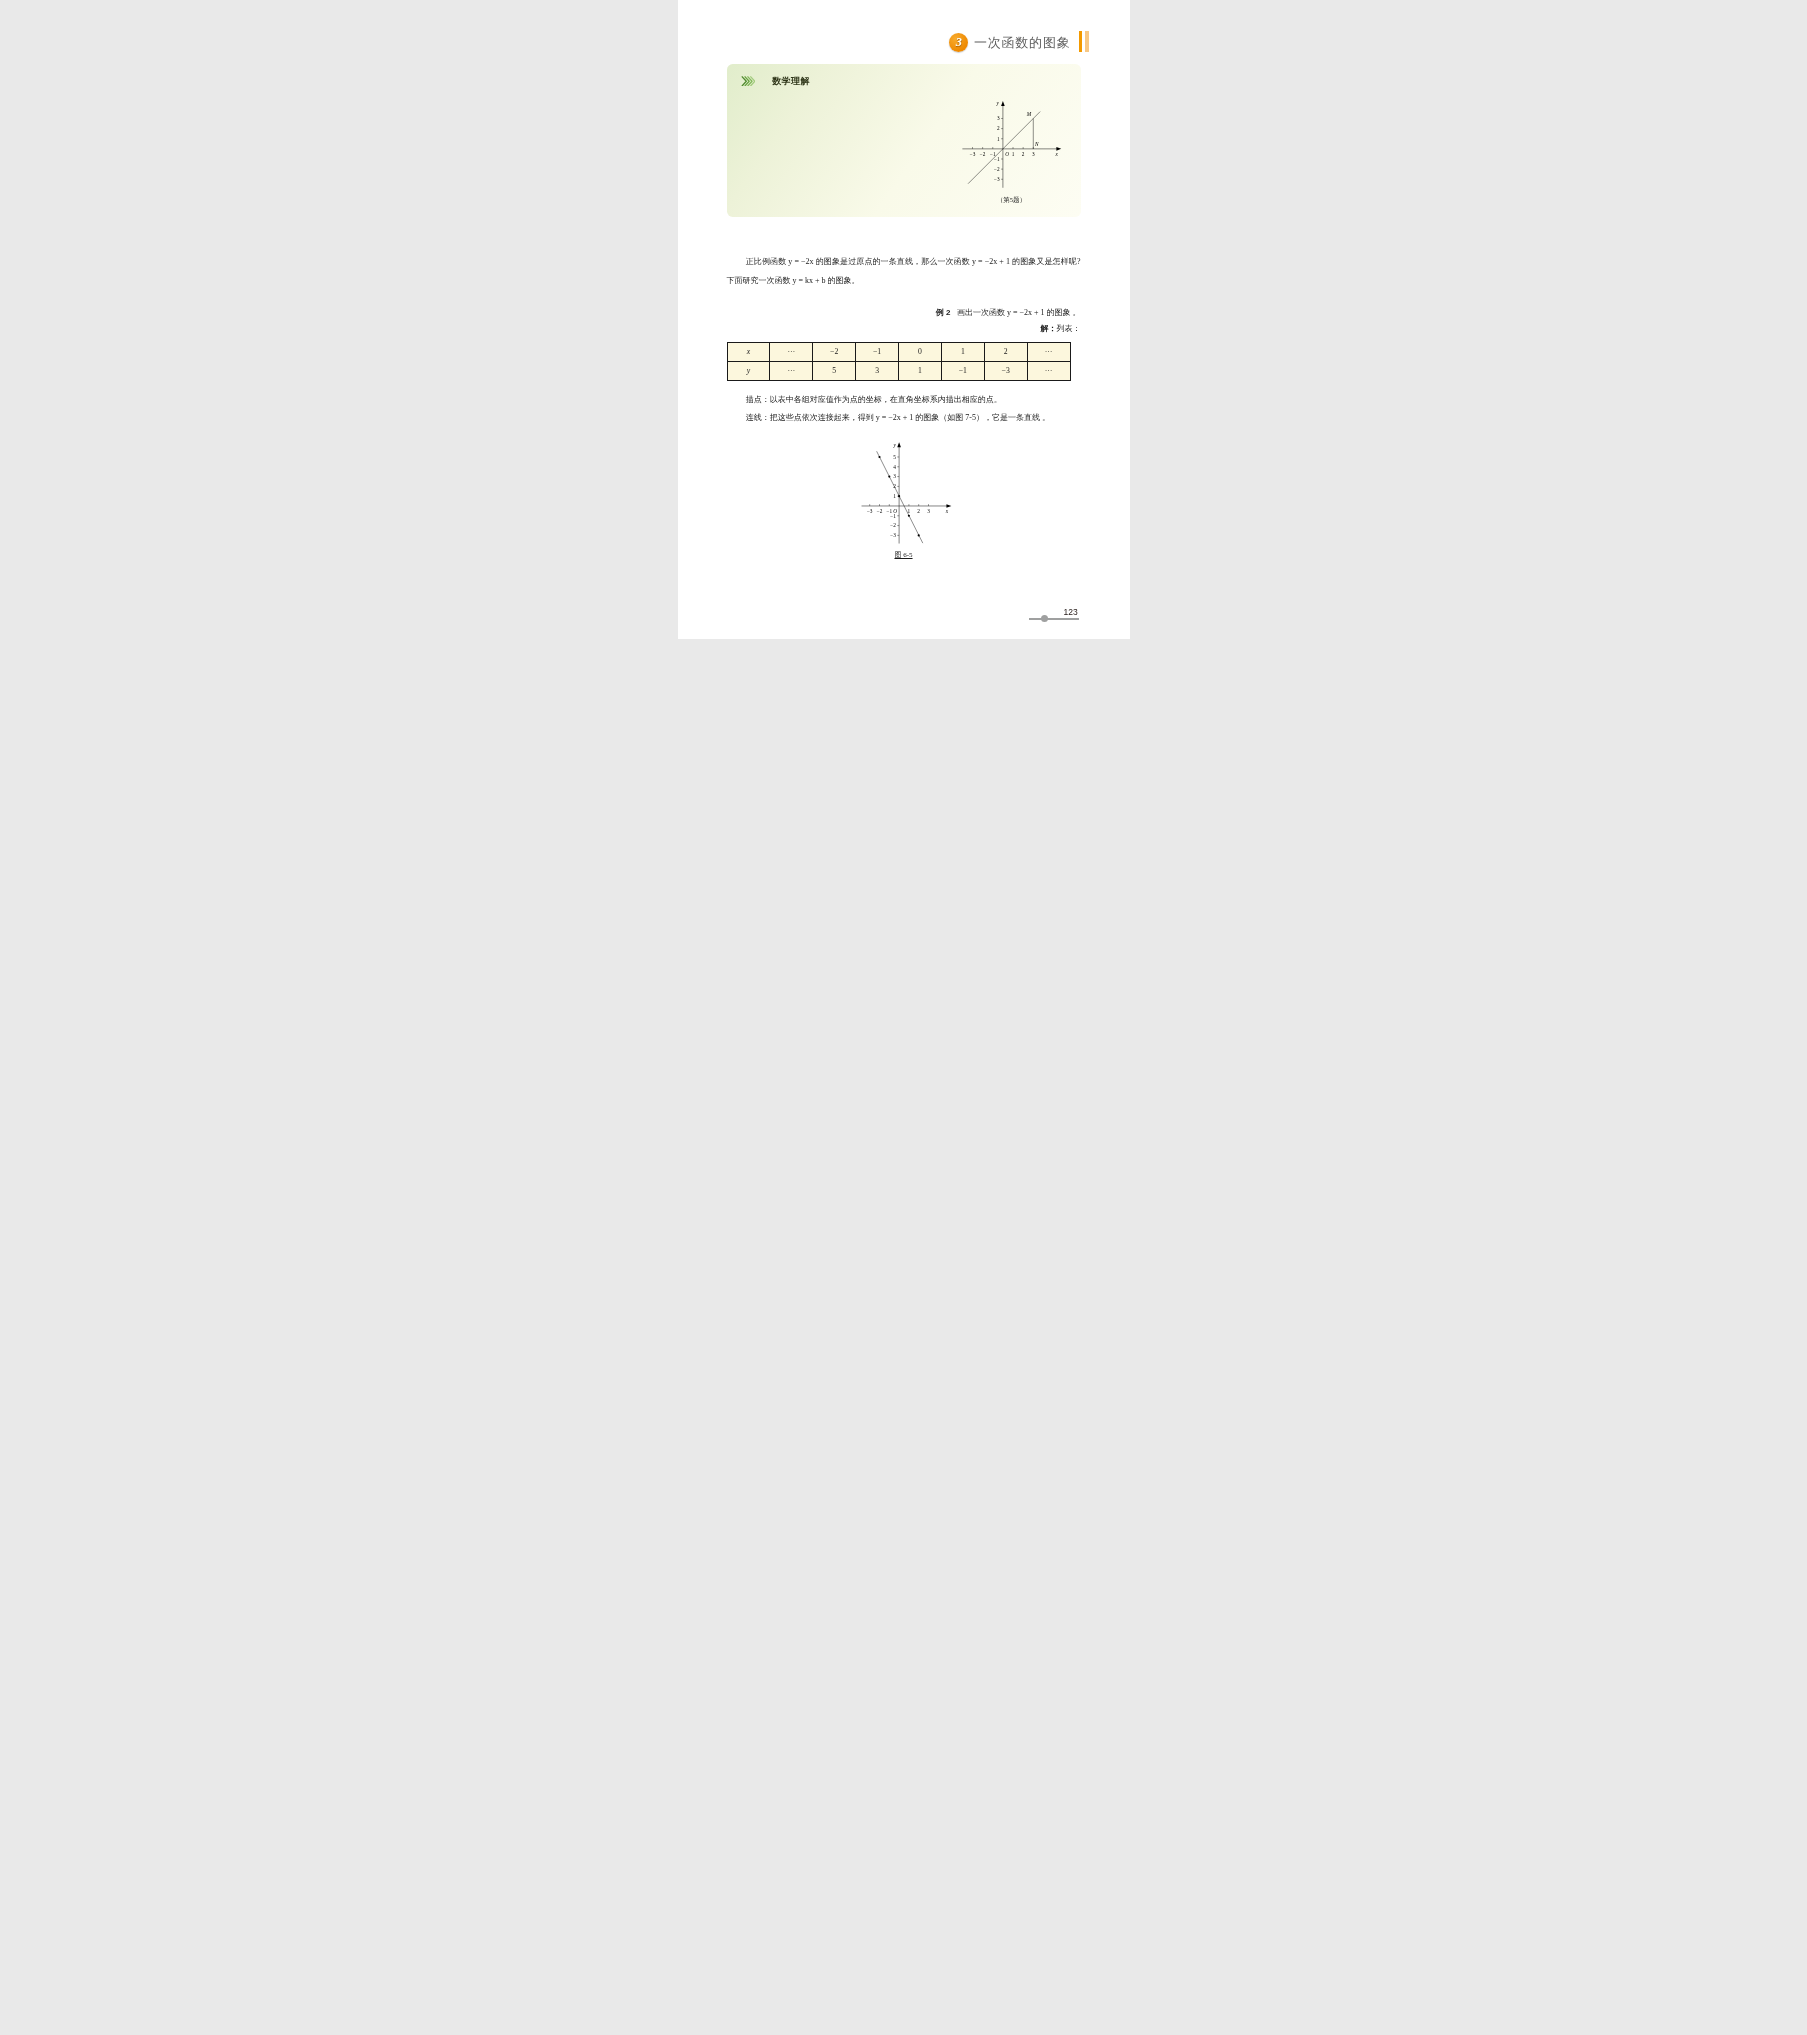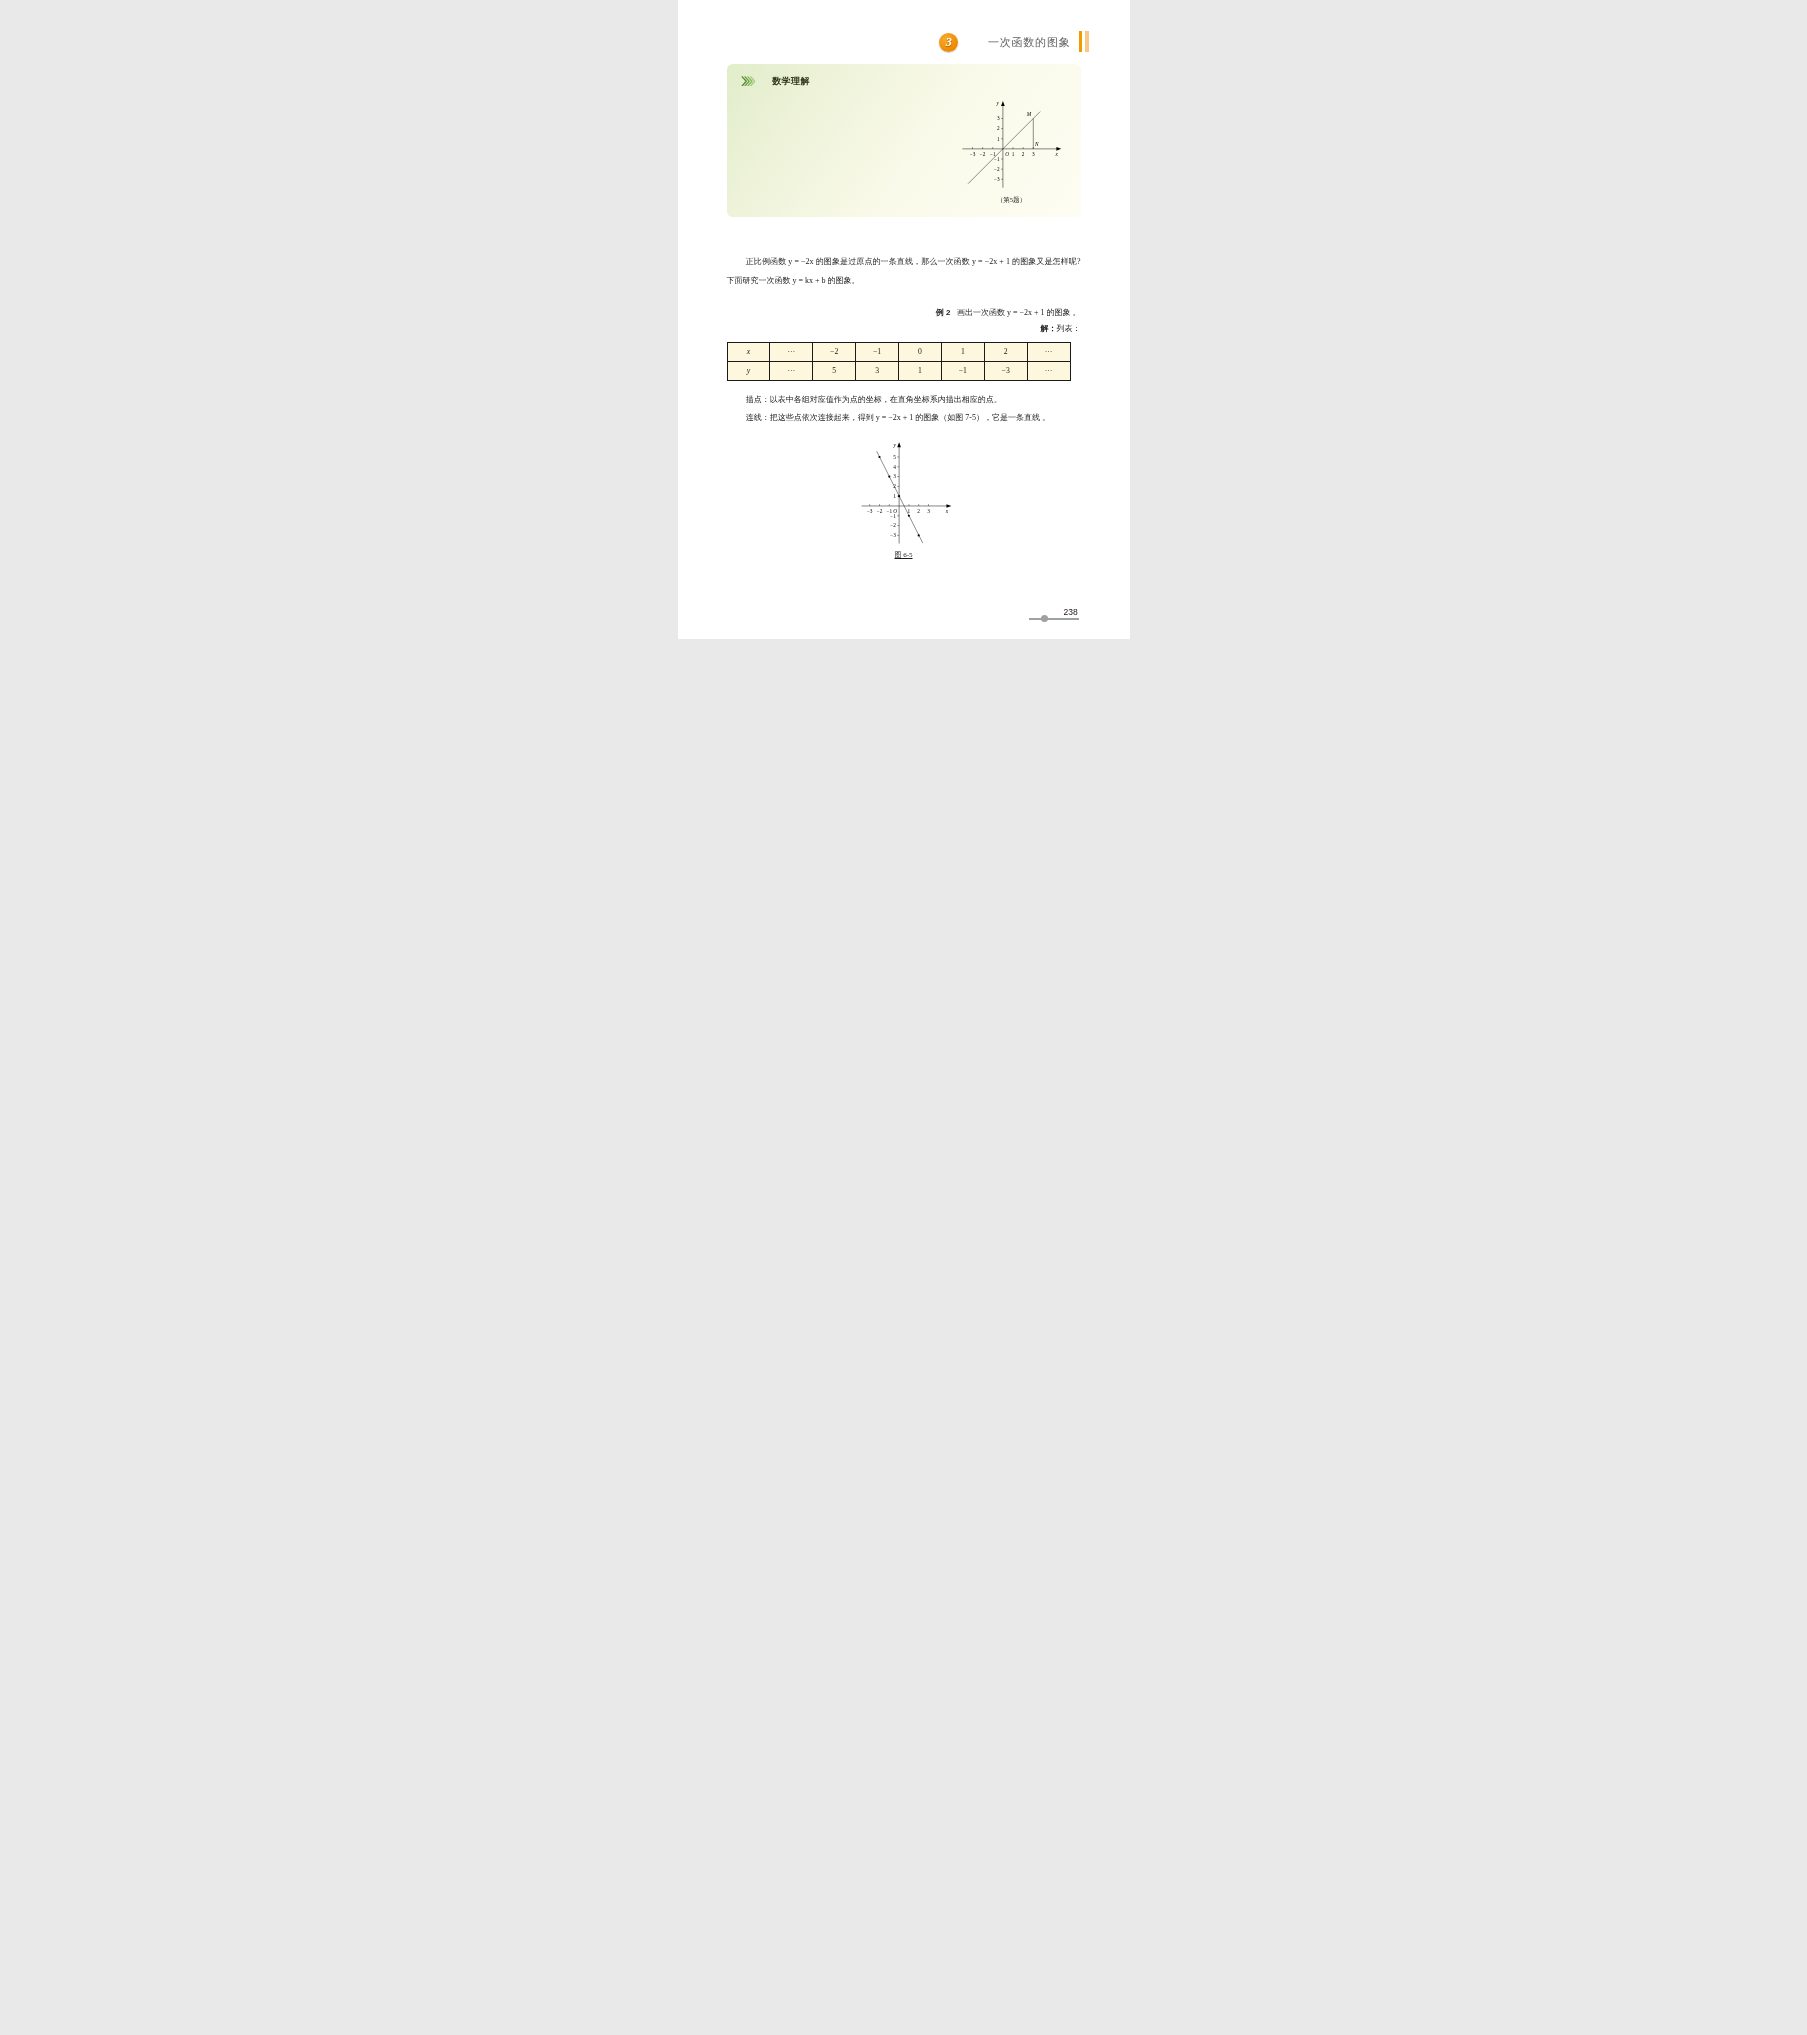--- a/index.html
+++ b/index.html
@@ -17,21 +17,21 @@
     background:radial-gradient(circle at 35% 30%, #f8ab2d, #ee8900 70%);
     display:flex; align-items:center; justify-content:center;
     box-shadow:0 0.8px 1.2px rgba(0,0,0,.25);
   }
   .chapter-badge span {
     font-family:"Liberation Serif","DejaVu Serif",serif; font-style:italic; font-weight:bold;
     font-size:12.2px; color:#fff; text-shadow:0.4px 0.8px 0.8px rgba(90,50,0,.55);
   }
   .chapter-title {
     font-family:"Liberation Sans","DejaVu Sans",sans-serif;
-    font-size:11px; color:#5f5f5f; letter-spacing:0.8px;margin-left:24px;
+    font-size:13px; color:#5f5f5f; letter-spacing:0.8px;
   }
   .corner-bars { position:absolute; top:31px; right:41px; display:flex; gap:2.4px; }
   .corner-bars .bar { width:3.7px; height:21px; }
   .bar-1 { background:#f39a00; }
   .bar-2 { background:#f8c884; }
 
   
   .mu-box {
     margin:64px 0 0 49px; width:354px; border-radius:5.7px;
     background:linear-gradient(125deg,#e1edcb 0%, #edf2d8 22%, #f9fae9 55%, #fdfdf3 100%);
@@ -280,17 +280,17 @@
         <text class="glabel" x="100" y="216.5" text-anchor="end">−2</text>
         <text class="glabel" x="100" y="240.5" text-anchor="end">−3</text>
       </g>
     </svg>
     <figcaption>图 6-5</figcaption>
   </figure>
 
   <div class="pagenum-block">
     <span class="pn-line"></span>
     <span class="pn-dot"></span>
-    <span class="pn-number">238</span>
+    <span class="pn-number">123</span>
   </div>
 
 </div>
 
 
 </body></html>

